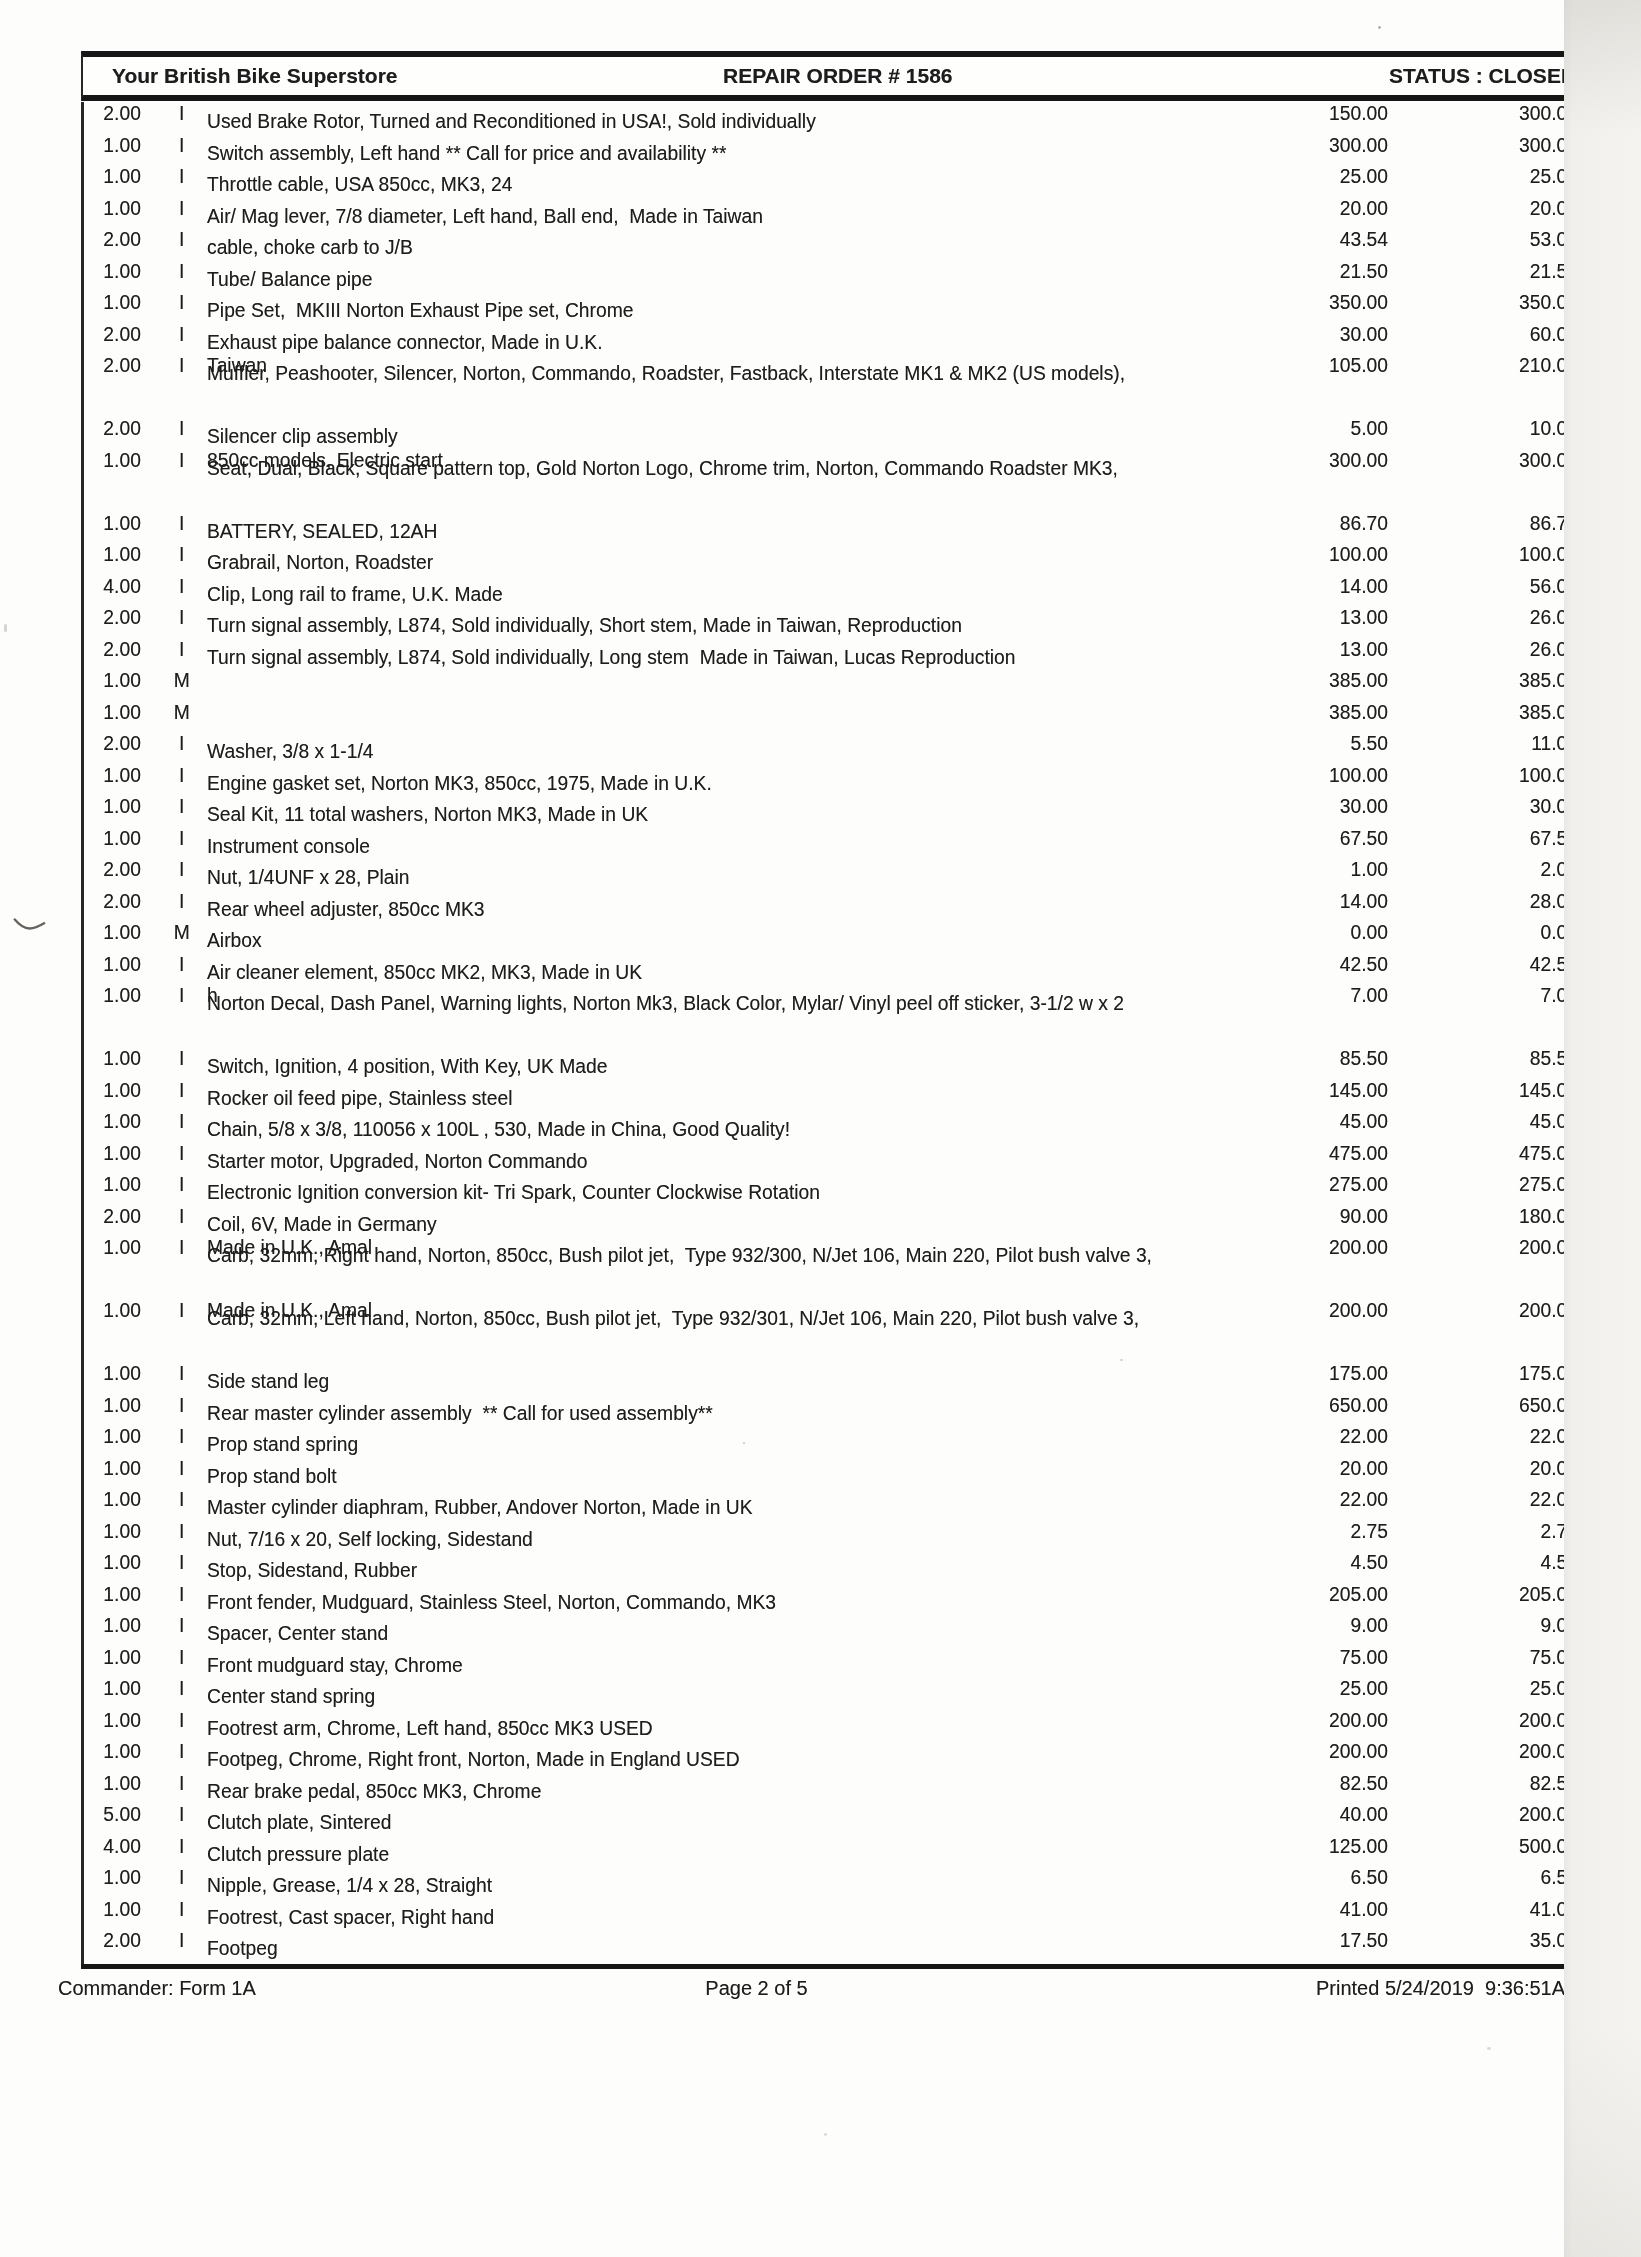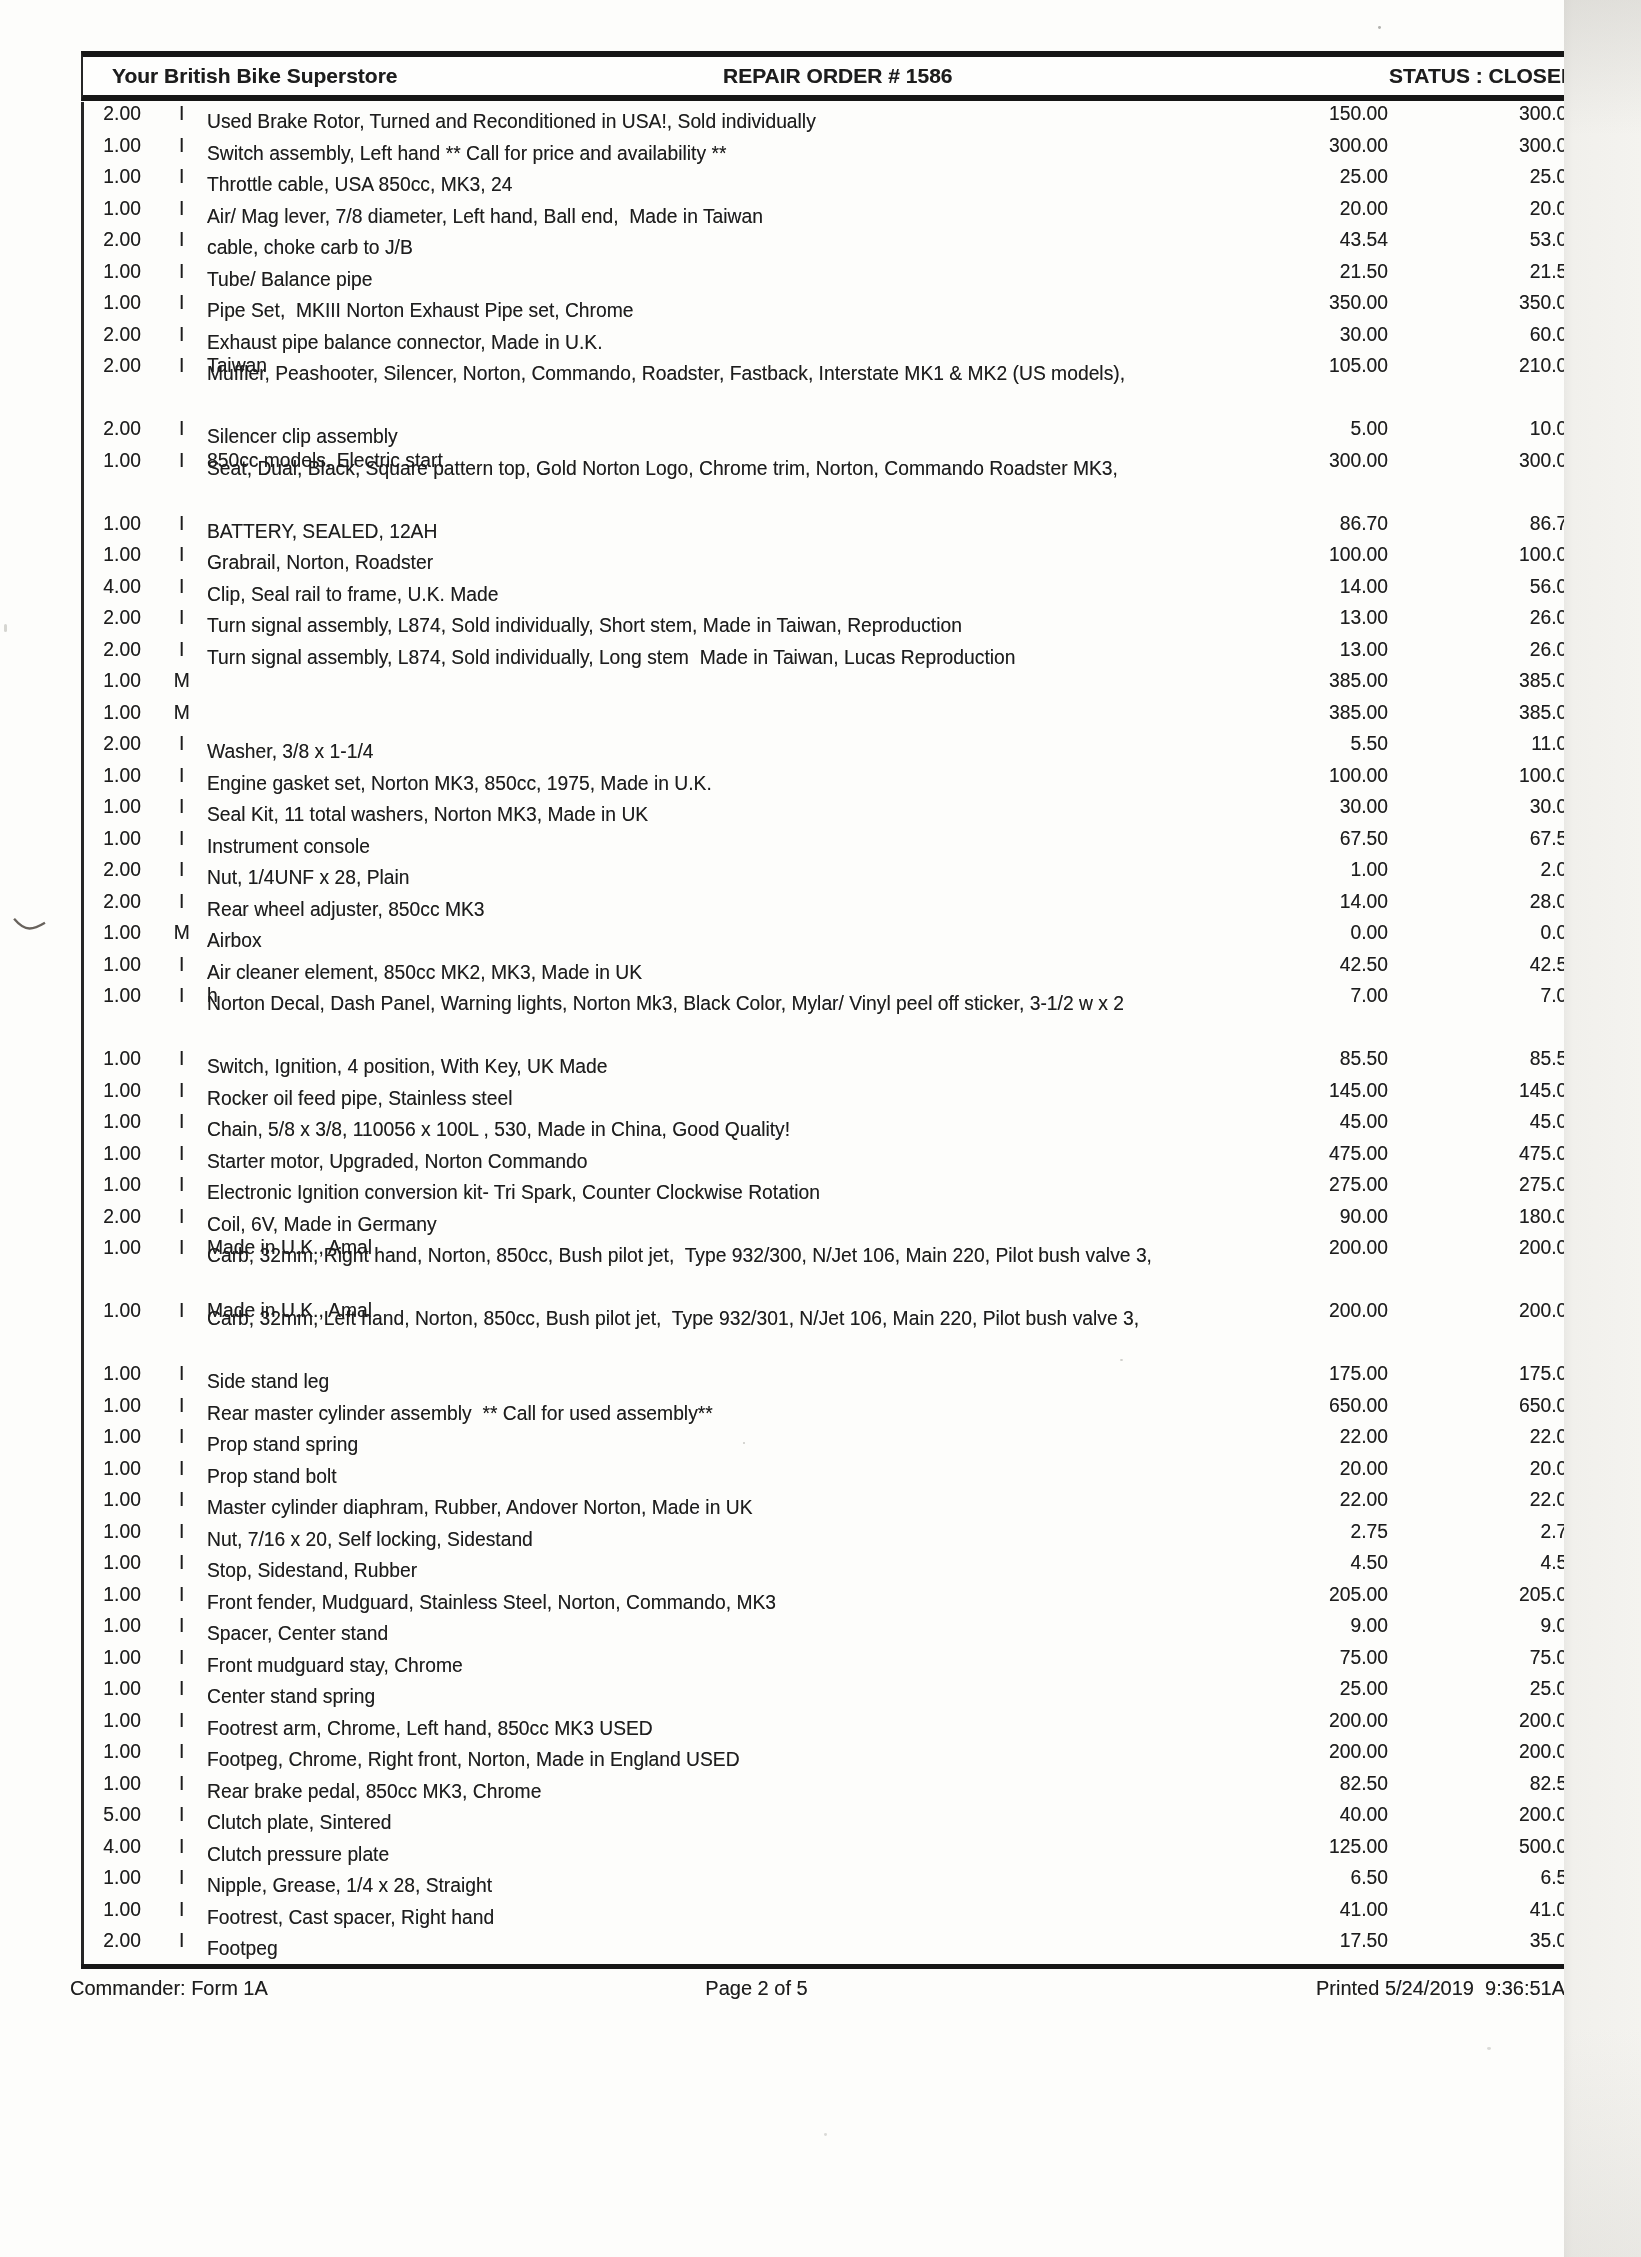--- a/index.html
+++ b/index.html
@@ -32,21 +32,21 @@
   .row span{position:absolute;top:0;font-size:19.3px;line-height:31.5px;height:31.5px;white-space:pre;}
   .c-qty  {left:1.9px;   width:58px;  text-align:right;}
   .c-code {left:92px;  width:17.4px;  text-align:center;}
   .c-desc {left:126px;margin-top:8px;}
   .c-desc2{left:126px; top:31.5px;}
   .c-price{left:1162px;width:145px; text-align:right;}
   .c-total{left:1352px;width:145px; text-align:right;}
 
   
   .footer span{position:absolute;font-size:20px;line-height:23px;white-space:pre;}
-  .f-form{left:70px;top:1977px;}
+  .f-form{left:58px;top:1977px;}
   .f-page{left:0;top:1977px;width:1513px;text-align:center;}
   .f-printed{left:1316px;top:1977px;}
 
   
   .edge-band{
     position:absolute;left:1564px;top:0;width:77px;height:2257px;z-index:10;
     background:linear-gradient(90deg,#e9e8e4 0px,#f1f0ec 8.7px,#f4f3ef 100%);
   }
   .edge-band-inner{
     position:absolute;left:0;top:0;width:100%;height:100%;
@@ -160,21 +160,21 @@
       <div class="row" style="height: 31.5px;">
         <span class="c-qty txt">1.00</span>
         <span class="c-code txt">I</span>
         <span class="c-desc txt">Grabrail, Norton, Roadster</span>
         <span class="c-price txt">100.00</span>
         <span class="c-total txt">100.00</span>
       </div>
       <div class="row" style="height: 31.5px;">
         <span class="c-qty txt">4.00</span>
         <span class="c-code txt">I</span>
-        <span class="c-desc txt">Clip, Seal rail to frame, U.K. Made</span>
+        <span class="c-desc txt">Clip, Long rail to frame, U.K. Made</span>
         <span class="c-price txt">14.00</span>
         <span class="c-total txt">56.00</span>
       </div>
       <div class="row" style="height: 31.5px;">
         <span class="c-qty txt">2.00</span>
         <span class="c-code txt">I</span>
         <span class="c-desc txt">Turn signal assembly, L874, Sold individually, Short stem, Made in Taiwan, Reproduction</span>
         <span class="c-price txt">13.00</span>
         <span class="c-total txt">26.00</span>
       </div>

